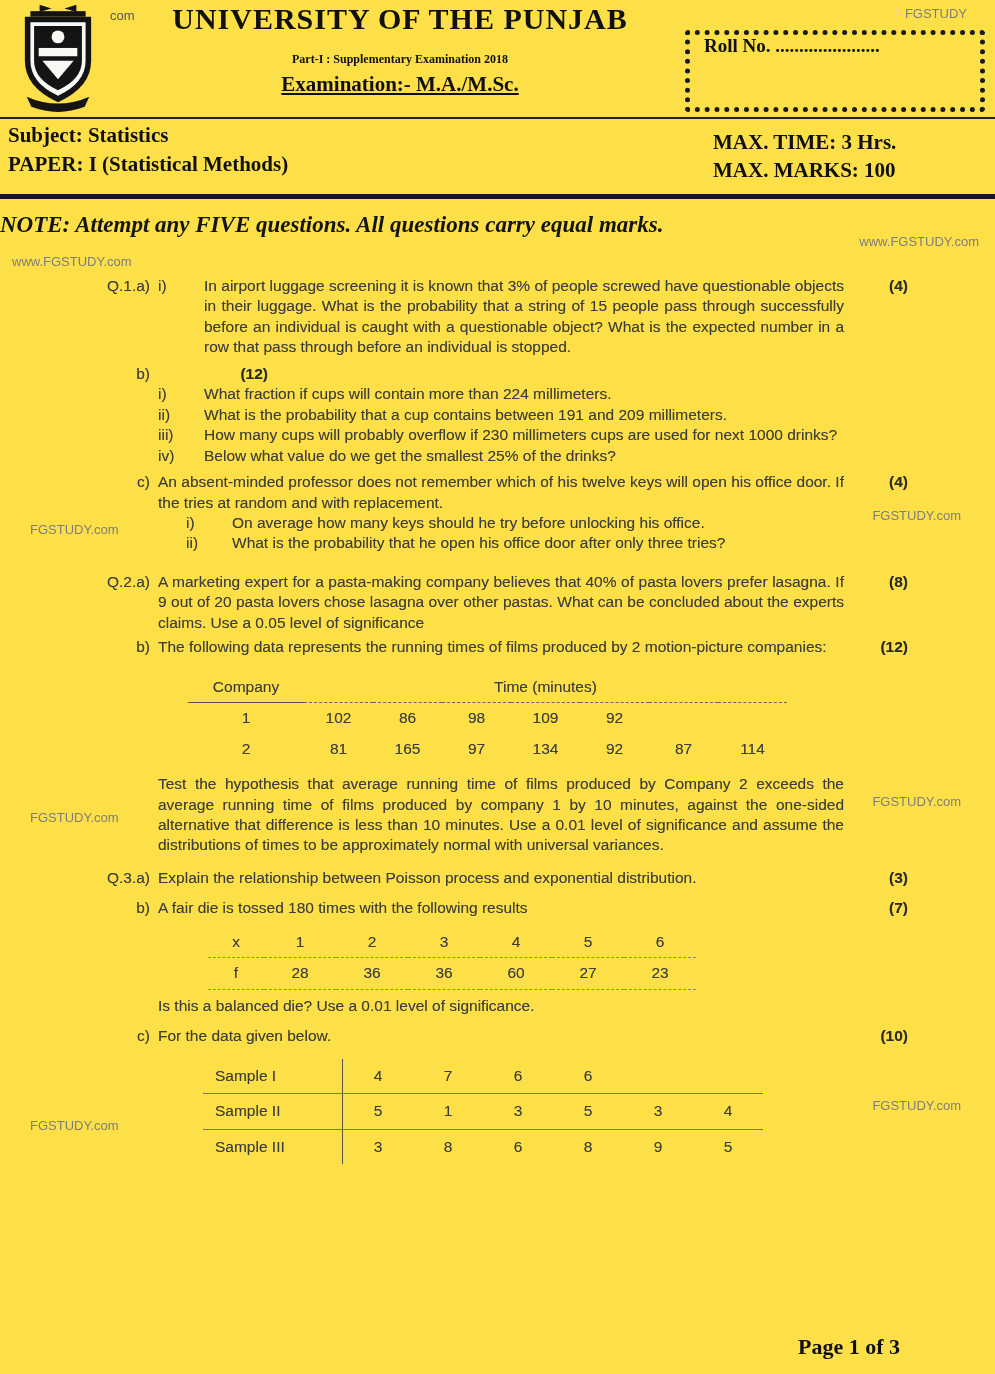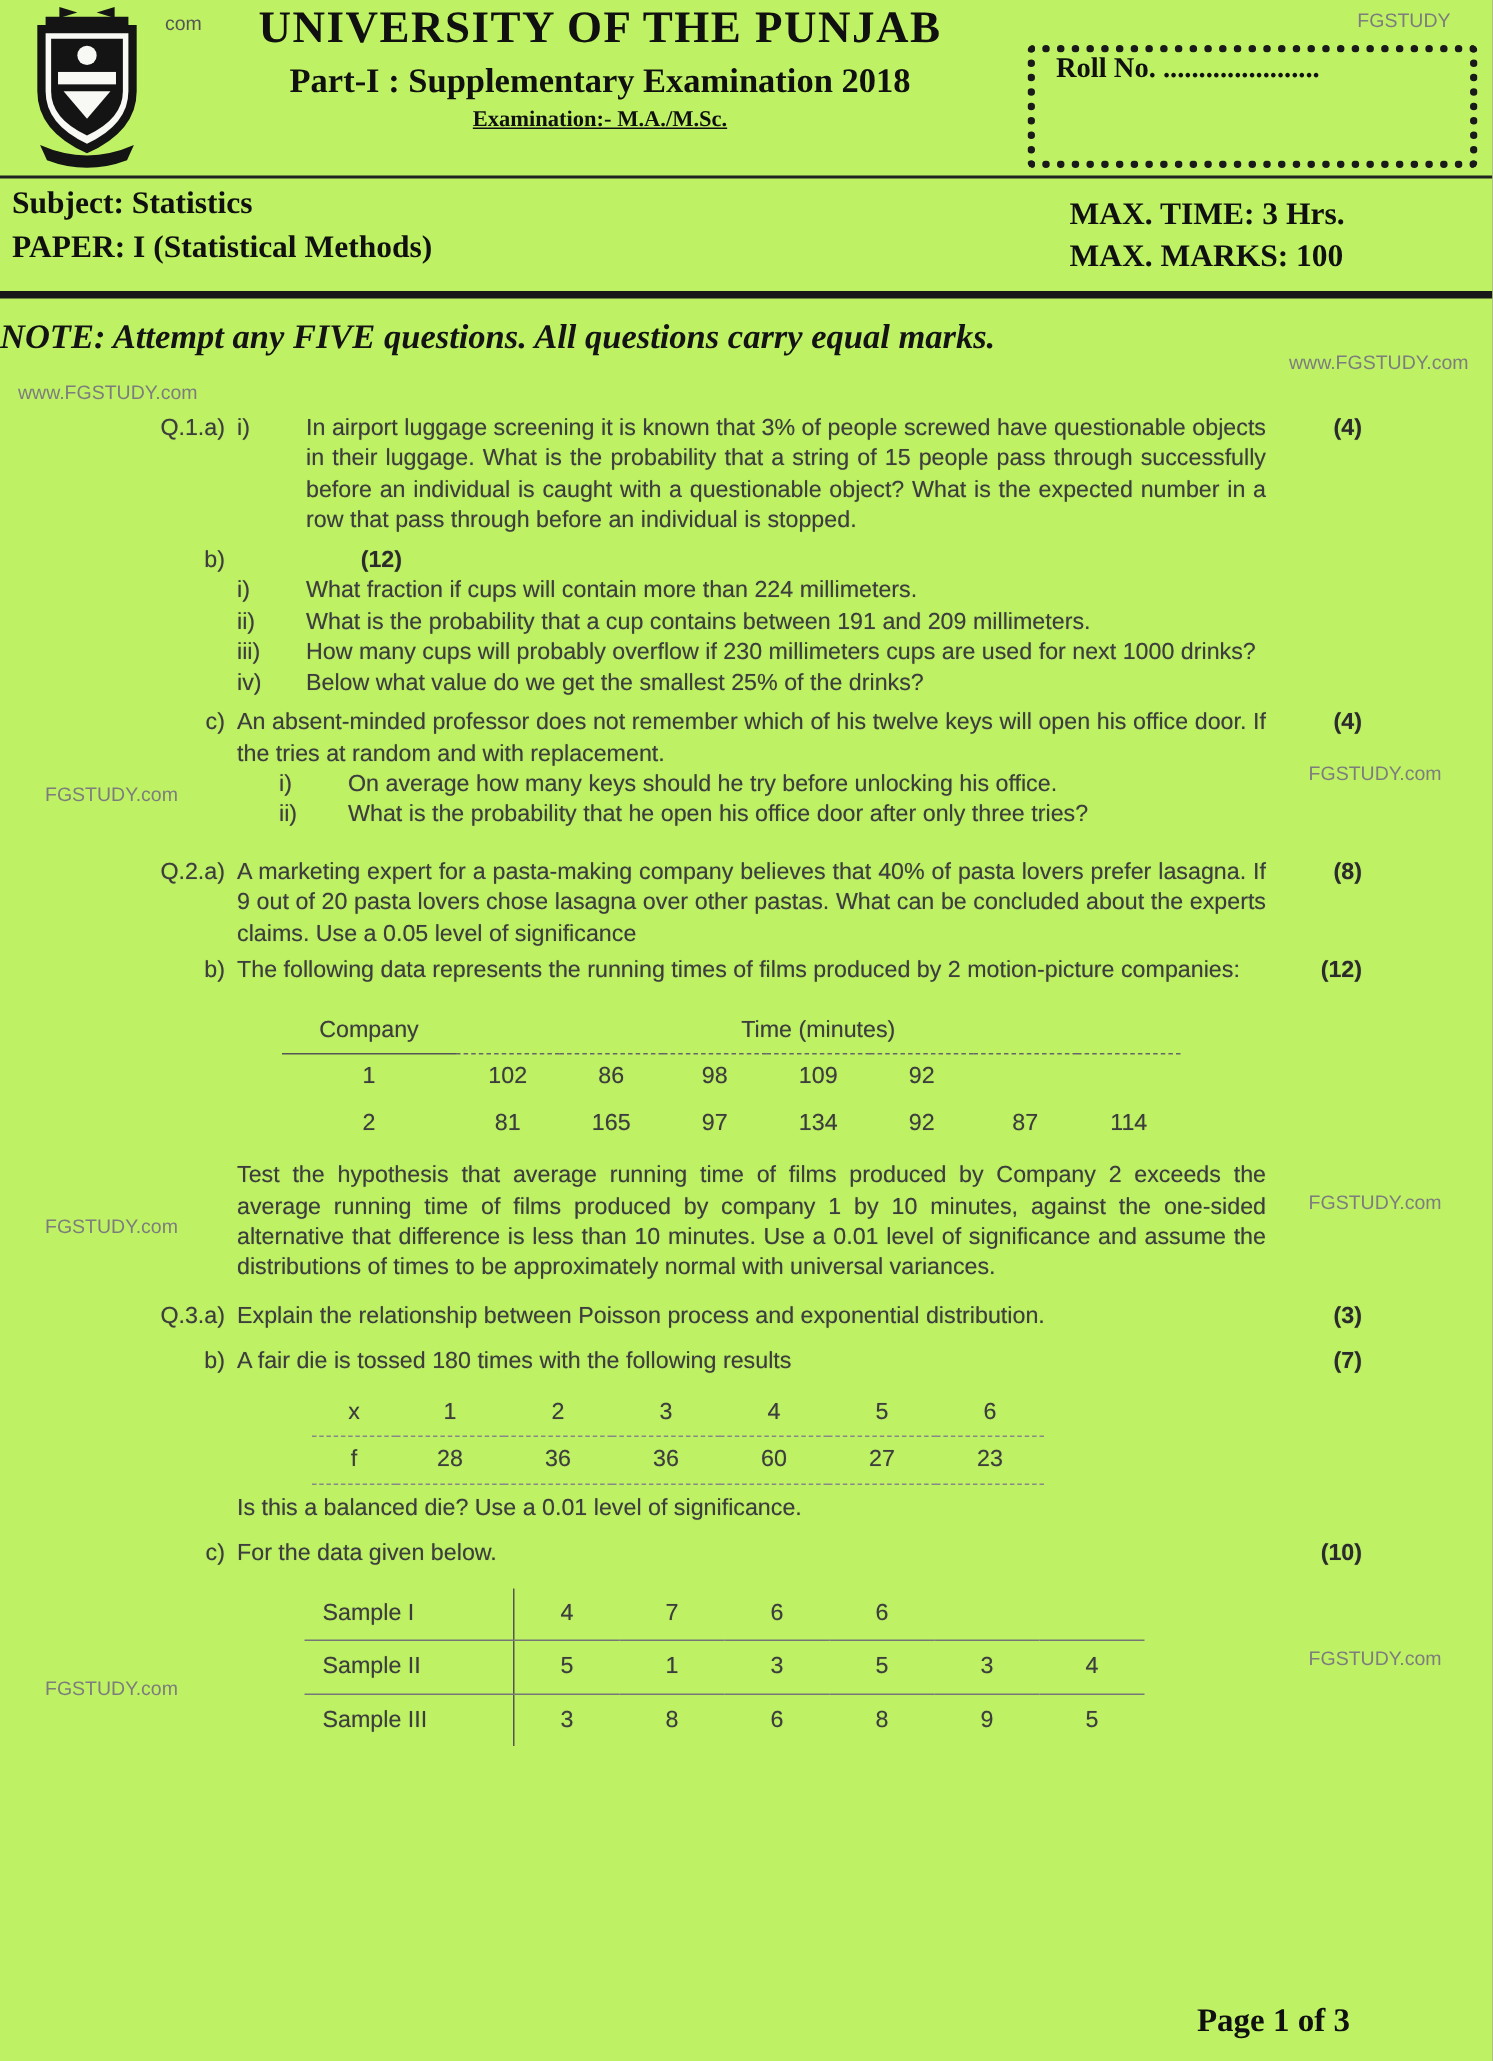--- a/index.html
+++ b/index.html
@@ -1,26 +1,26 @@
 <!DOCTYPE html>
 <html><head>
 <meta charset="utf-8">
 <style>
   html,body{margin:0;padding:0;background:#9a9a9a;}
-  .page{width:995px;height:1374px;background:#bef264;position:relative;margin:0 auto;
+  .page{width:995px;height:1374px;background:#fde047;position:relative;margin:0 auto;
         font-family:"Liberation Sans",sans-serif;color:#3a3a3a;overflow:hidden;}
 
   
   .logo{position:absolute;left:12px;top:2px;width:92px;height:114px;}
   .com-label{position:absolute;left:110px;top:8px;font-size:13px;color:#555;}
   .fg-top{position:absolute;right:28px;top:6px;font-size:13px;color:#888;}
   .title-block{position:absolute;left:120px;top:2px;width:560px;text-align:center;color:#101010;}
   .uni{font-family:"Liberation Serif",serif;font-weight:bold;font-size:30px;letter-spacing:1px;white-space:nowrap;}
-  .exam1{font-family:"Liberation Serif",serif;font-weight:bold;font-size:23px;margin-top:5px;}
-  .exam2{font-family:"Liberation Serif",serif;font-weight:bold;font-size:15px;text-decoration:underline;margin-top:5px;display:inline-block;}
+  .exam1{font-family:"Liberation Serif",serif;font-weight:bold;font-size:12px;margin-top:16px;}
+  .exam2{font-family:"Liberation Serif",serif;font-weight:bold;font-size:21px;text-decoration:underline;margin-top:5px;display:inline-block;}
   .rollbox{position:absolute;right:10px;top:30px;width:276px;height:72px;border:5px dotted #1a1a1a;
            border-radius:4px;display:flex;align-items:flex-start;padding-left:14px;
            font-family:"Liberation Serif",serif;font-weight:bold;font-size:19px;color:#101010;}
   .hr{position:absolute;left:0;width:100%;background:#222;}
   .hr-thin{top:117px;height:2px;}
   .hr-thick{top:194px;height:5px;background:#191919;}
   .subject{position:absolute;left:8px;top:123px;font-family:"Liberation Serif",serif;font-weight:bold;font-size:21px;color:#101010;}
   .paper{position:absolute;left:8px;top:152px;font-family:"Liberation Serif",serif;font-weight:bold;font-size:21px;color:#101010;}
   .maxtime{position:absolute;left:713px;top:130px;font-family:"Liberation Serif",serif;font-weight:bold;font-size:21px;color:#101010;}
   .maxmarks{position:absolute;left:713px;top:158px;font-family:"Liberation Serif",serif;font-weight:bold;font-size:21px;color:#101010;}

